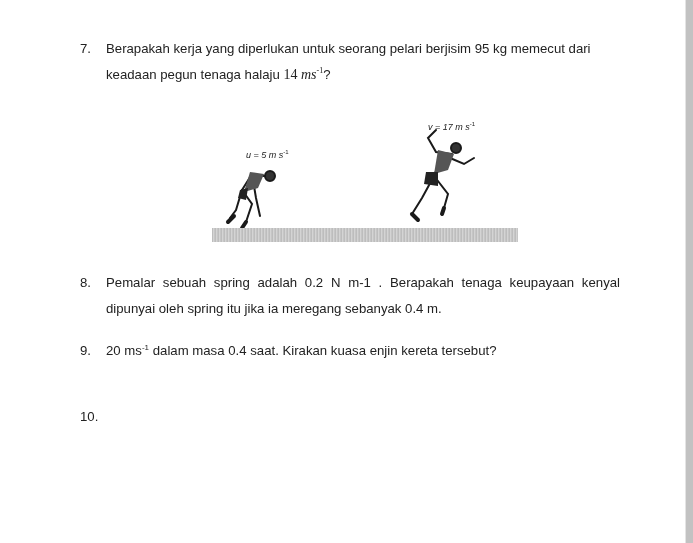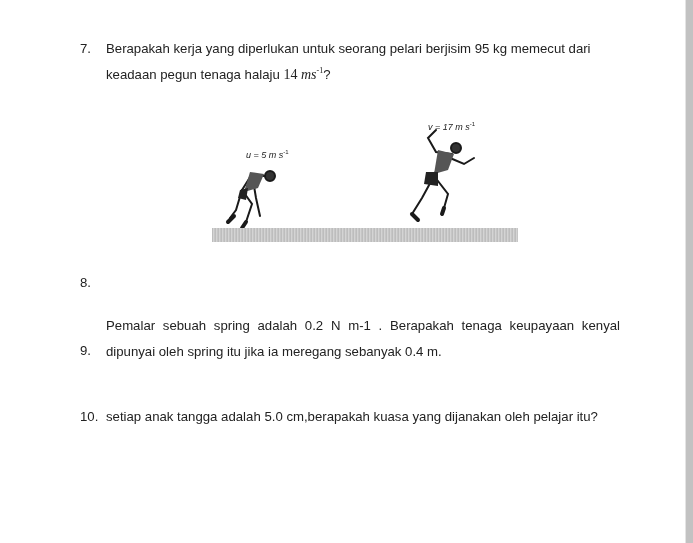--- a/index.html
+++ b/index.html
@@ -70,33 +70,33 @@
         <path d="M232 90 l-2 6" stroke-width="4"></path>
       </g>
       <path d="M226 32 L242 36 L236 52 L222 56 Z" fill="#555"></path>
       <path d="M214 54 L226 54 L226 68 L212 66 Z" fill="#222"></path>
     </svg>
     <div class="ground"></div>
   </div>
 
   <div class="q" style="top:270px; width:540px;">
     <span class="num">8.</span>
-    <div class="body" style="width:514px;margin-top:43px;">
+    <div class="body" style="width:514px;">
       <div style="text-align:justify; text-align-last:justify; word-spacing:3px;">Pemalar sebuah spring adalah  0.2 N m-1 . Berapakah tenaga keupayaan kenyal</div>
       <div>dipunyai oleh spring itu jika ia meregang sebanyak 0.4 m.</div>
     </div>
   </div>
 
   <div class="q" style="top:338px; width:540px;">
     <span class="num">9.</span>
     <div class="body">
+      <div><span>20 ms</span><sup>-1</sup><span> dalam masa 0.4 saat.  Kirakan kuasa enjin kereta tersebut?</span></div>
     </div>
   </div>
 
   <div class="q" style="top:404px; width:560px;">
     <span class="num">10.</span>
     <div class="body">
-      <div>setiap  anak tangga adalah 5.0 cm,berapakah kuasa yang dijanakan oleh pelajar itu?</div>
     </div>
   </div>
 
 </div>
 <div class="edge"></div>
 
 </body></html>

